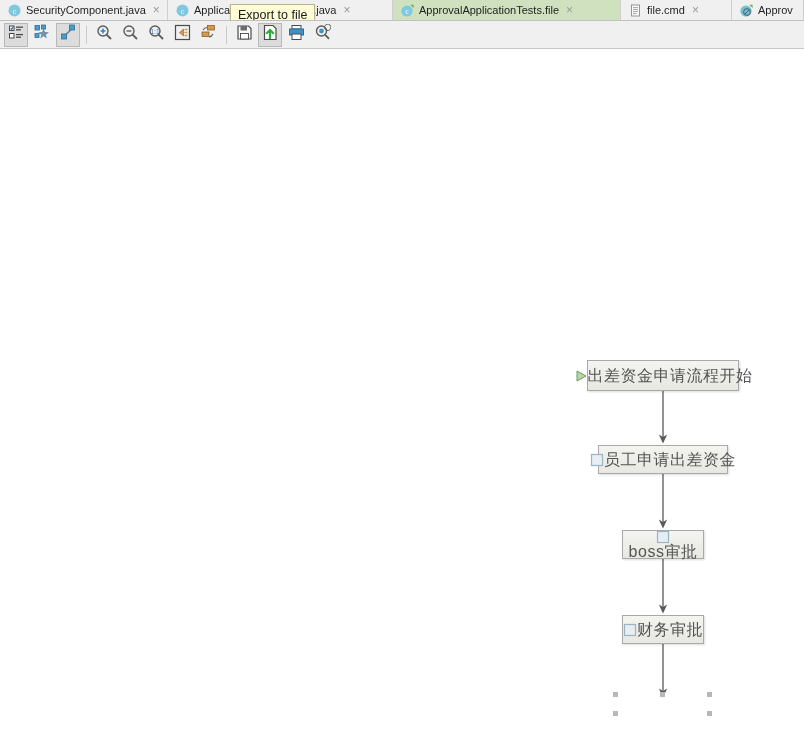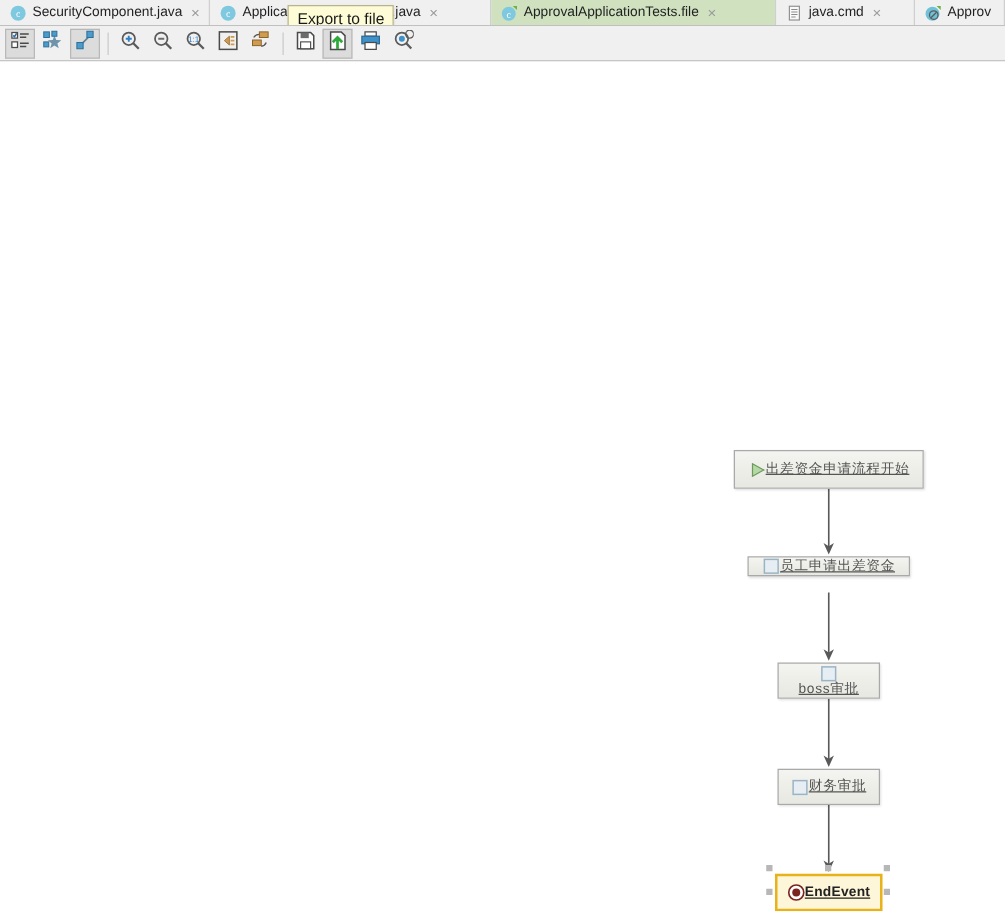--- a/index.html
+++ b/index.html
@@ -116,27 +116,26 @@
     background: #ffffff;
     overflow: hidden;
   }
   .node {
     position: absolute;
     box-sizing: border-box;
     display: flex;
     align-items: center;
     justify-content: center;
     gap: 0;
-    font-size: 11px;
+    font-size: 16px;
     color: #555555;
     background: linear-gradient(to bottom, #f4f4f0 0%, #e8e8e2 100%);
     border: 1px solid #a9a9a9;
     box-shadow: 1px 1px 2px rgba(0,0,0,0.14);
     letter-spacing: 0.5px;
-    text-decoration: underline;
   }
   .node.selected {
     background: #fdf6d9;
     border: 2px solid #e8b21a;
     color: #222222;
     font-weight: bold;
     letter-spacing: 0.2px;
     box-shadow: none;
   }
   .node-label {
@@ -204,21 +203,21 @@
   <div class="tab" style="width:111px">
     <span class="tab-icon">
       <svg viewBox="0 0 13 13" width="13" height="13">
           <rect x="2.5" y="1" width="8" height="11" fill="#fafafa" stroke="#8c8c8c" stroke-width="0.9"></rect>
           <line x1="4" y1="3.6" x2="9" y2="3.6" stroke="#8c8c8c" stroke-width="0.8"></line>
           <line x1="4" y1="5.6" x2="9" y2="5.6" stroke="#8c8c8c" stroke-width="0.8"></line>
           <line x1="4" y1="7.6" x2="9" y2="7.6" stroke="#8c8c8c" stroke-width="0.8"></line>
           <line x1="4" y1="9.6" x2="7.5" y2="9.6" stroke="#8c8c8c" stroke-width="0.8"></line>
         </svg>
     </span>
-    <span class="tab-label">java.cmd</span>
+    <span class="tab-label">file.cmd</span>
     <span class="tab-close">×</span>
   </div>
 
   <div class="tab" style="width:72px">
     <span class="tab-icon">
       <svg viewBox="0 0 13 13" width="13" height="13">
           <circle cx="6" cy="7" r="5.6" fill="#6fc1d8"></circle>
           <circle cx="7" cy="8" r="3.4" fill="none" stroke="#5a5a5a" stroke-width="1"></circle>
           <line x1="4.8" y1="10.2" x2="9.2" y2="5.8" stroke="#5a5a5a" stroke-width="1"></line>
           <path d="M9.2 0.8 L12.6 0.8 L12.6 4.0 Z" fill="#69b349"></path>
@@ -393,21 +392,21 @@
 
   <div class="node" style="left:587px; top:311px; width:152px; height:31px;">
     <span class="node-glyph">
       <svg viewBox="0 0 14 14" width="14" height="14">
           <path d="M3 2 L12 7 L3 12 Z" fill="#b5d9a5" stroke="#6f9a5e" stroke-width="1"></path>
         </svg>
     </span>
     <span class="node-label">出差资金申请流程开始</span>
   </div>
 
-  <div class="node" style="left:598px; top:396px; width:130px; height:16px;">
+  <div class="node" style="left:598px; top:396px; width:130px; height:29px;">
     <span class="node-glyph">
       <svg viewBox="0 0 14 14" width="14" height="14">
           <rect x="1.5" y="1.5" width="11" height="11" fill="#e6eef3" stroke="#9ab4c4" stroke-width="1.2"></rect>
         </svg>
     </span>
     <span class="node-label">员工申请出差资金</span>
   </div>
 
   <div class="node" style="left:622px; top:481px; width:82px; height:29px;flex-direction:column;">
     <span class="node-glyph">
@@ -420,29 +419,20 @@
 
   <div class="node" style="left:622px; top:566px; width:82px; height:29px;">
     <span class="node-glyph">
       <svg viewBox="0 0 14 14" width="14" height="14">
           <rect x="1.5" y="1.5" width="11" height="11" fill="#e6eef3" stroke="#9ab4c4" stroke-width="1.2"></rect>
         </svg>
     </span>
     <span class="node-label">财务审批</span>
   </div>
 
-  <div class="node selected" style="left:620px; top:650px; width:86px; height:30px;">
-    <span class="node-glyph">
-      <svg viewBox="0 0 14 14" width="14" height="14">
-          <circle cx="7" cy="7" r="6" fill="#ffffff" stroke="#7a2420" stroke-width="1.3"></circle>
-          <circle cx="7" cy="7" r="3.2" fill="#7a2420"></circle>
-        </svg>
-    </span>
-    <span class="node-label">EndEvent</span>
-  </div>
 
   <div class="handle" style="left:613px; top:643px;"></div>
   <div class="handle" style="left:660px; top:643px;"></div>
   <div class="handle" style="left:707px; top:643px;"></div>
   <div class="handle" style="left:613px; top:662px;"></div>
   <div class="handle" style="left:707px; top:662px;"></div>
 
 </div>
 
 </body></html>

